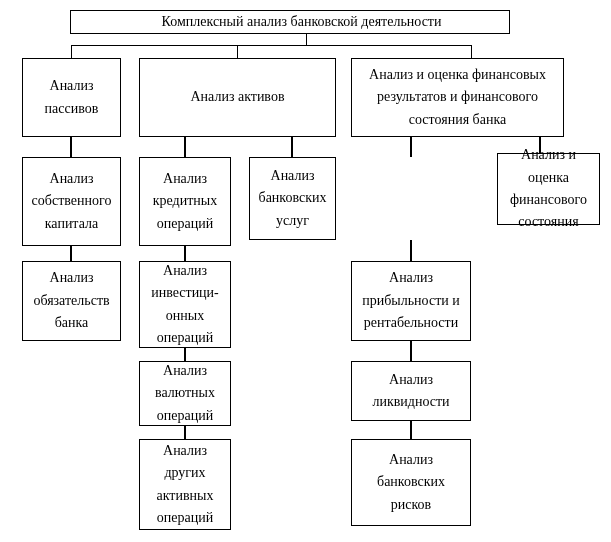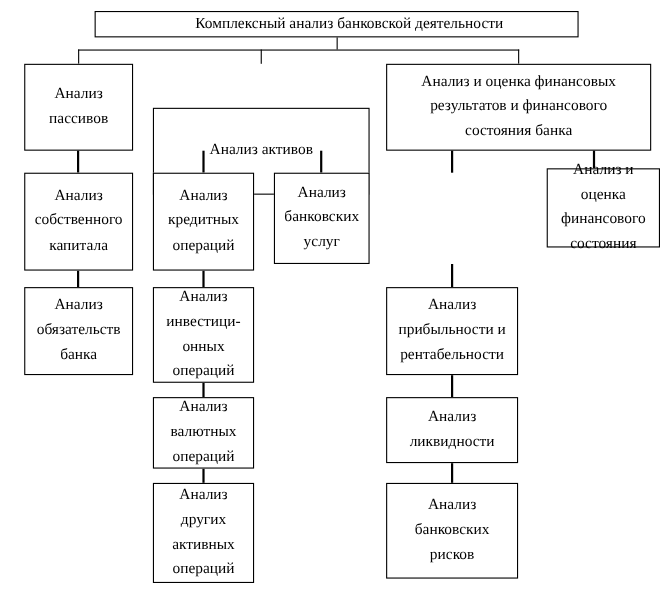--- a/index.html
+++ b/index.html
@@ -27,24 +27,24 @@
     font-size: 14px;
     line-height: 1.6;
     color: #000000;
     padding: 1px;
   }
   .vline { position: absolute; width: 1px; background: #000000; }
   .vline2 { position: absolute; width: 2px; background: #000000; }
   .hline { position: absolute; height: 1px; background: #000000; }
 
   
-  .n-root     { left: 86px;  top: 10px;  width: 440px; height: 24px; padding-left: 24px; }
+  .n-root     { left: 70px;  top: 10px;  width: 440px; height: 24px; padding-left: 24px; }
   .n-passives { left: 22px;  top: 58px;  width: 99px;  height: 79px; }
-  .n-assets   { left: 139px; top: 58px;  width: 197px; height: 79px; margin-top: 40px; }
-  .n-finres   { left: 351px; top: 58px;  width: 241px; height: 79px; }
+  .n-assets   { left: 139px; top: 58px;  width: 197px; height: 79px; }
+  .n-finres   { left: 351px; top: 58px;  width: 213px; height: 79px; }
   .n-equity   { left: 22px;  top: 157px; width: 99px;  height: 89px; }
   .n-credit   { left: 139px; top: 157px; width: 92px;  height: 89px; }
   .n-services { left: 249px; top: 157px; width: 87px;  height: 83px; }
   .n-income   { left: 351px; top: 157px; width: 120px; height: 83px; }
   .n-finstate { left: 497px; top: 153px; width: 103px; height: 72px; font-family: Liberation Serif, serif; }
   .n-oblig    { left: 22px;  top: 261px; width: 99px;  height: 80px; }
   .n-invest   { left: 139px; top: 261px; width: 92px;  height: 87px; }
   .n-profit   { left: 351px; top: 261px; width: 120px; height: 80px; }
   .n-currency { left: 139px; top: 361px; width: 92px;  height: 65px; }
   .n-liquid   { left: 351px; top: 361px; width: 120px; height: 60px; }

